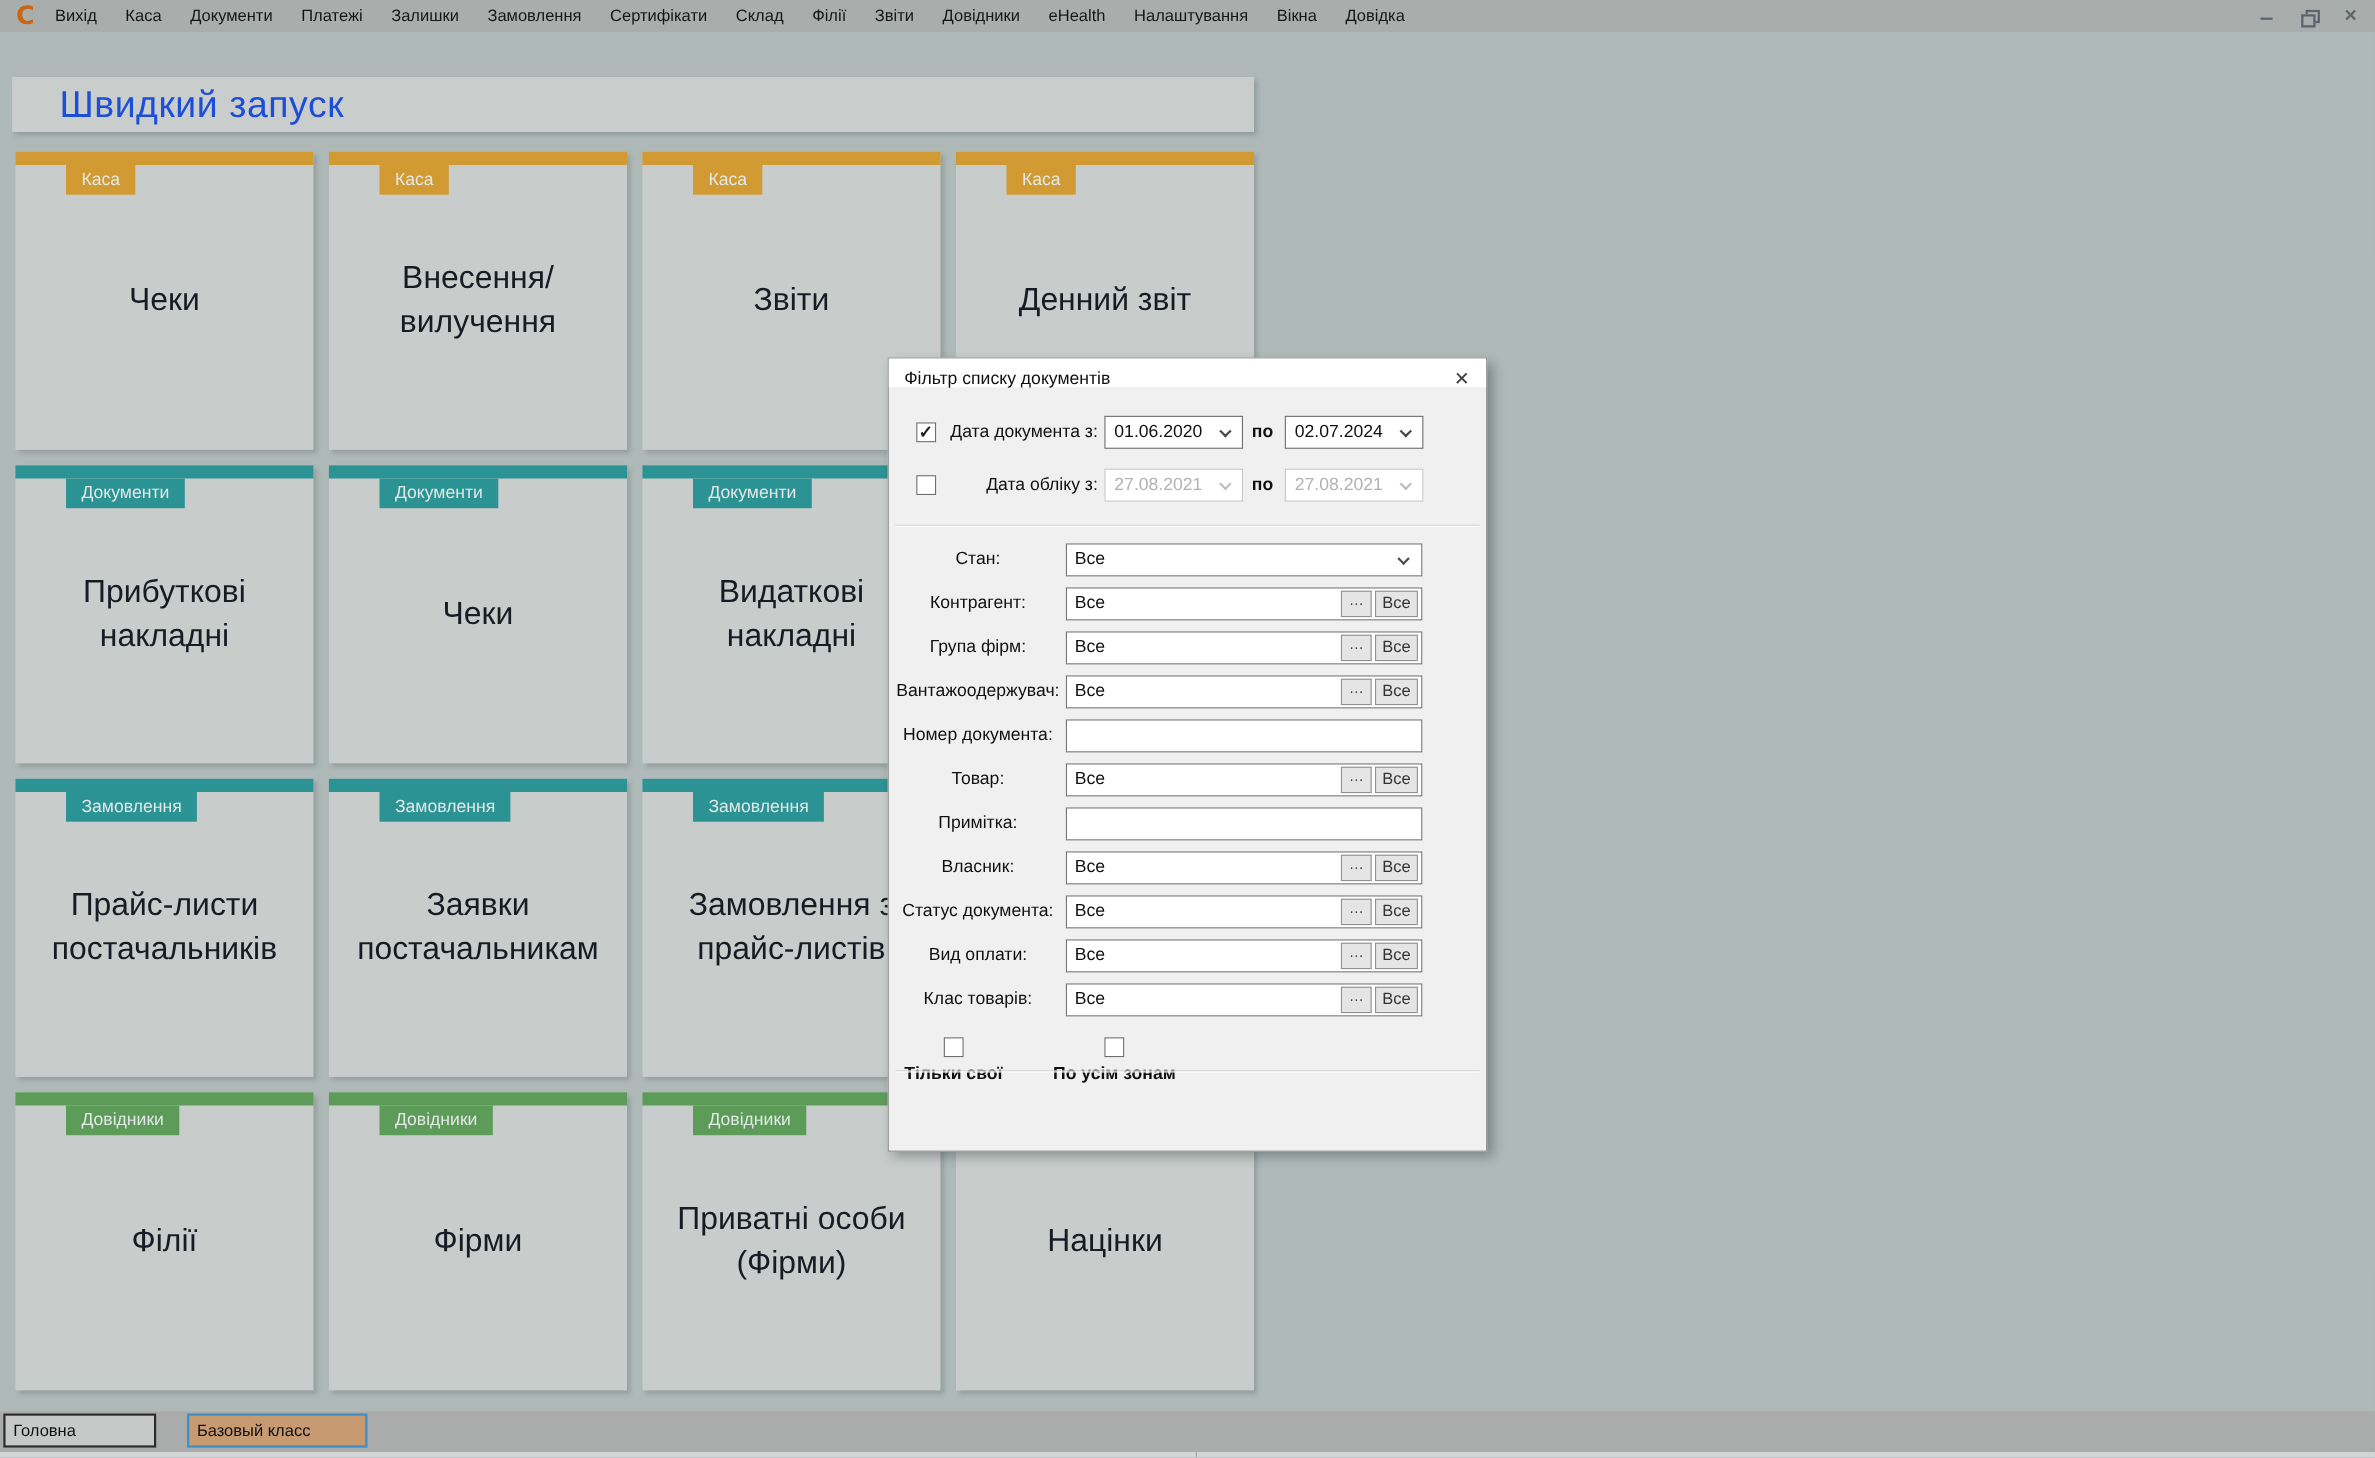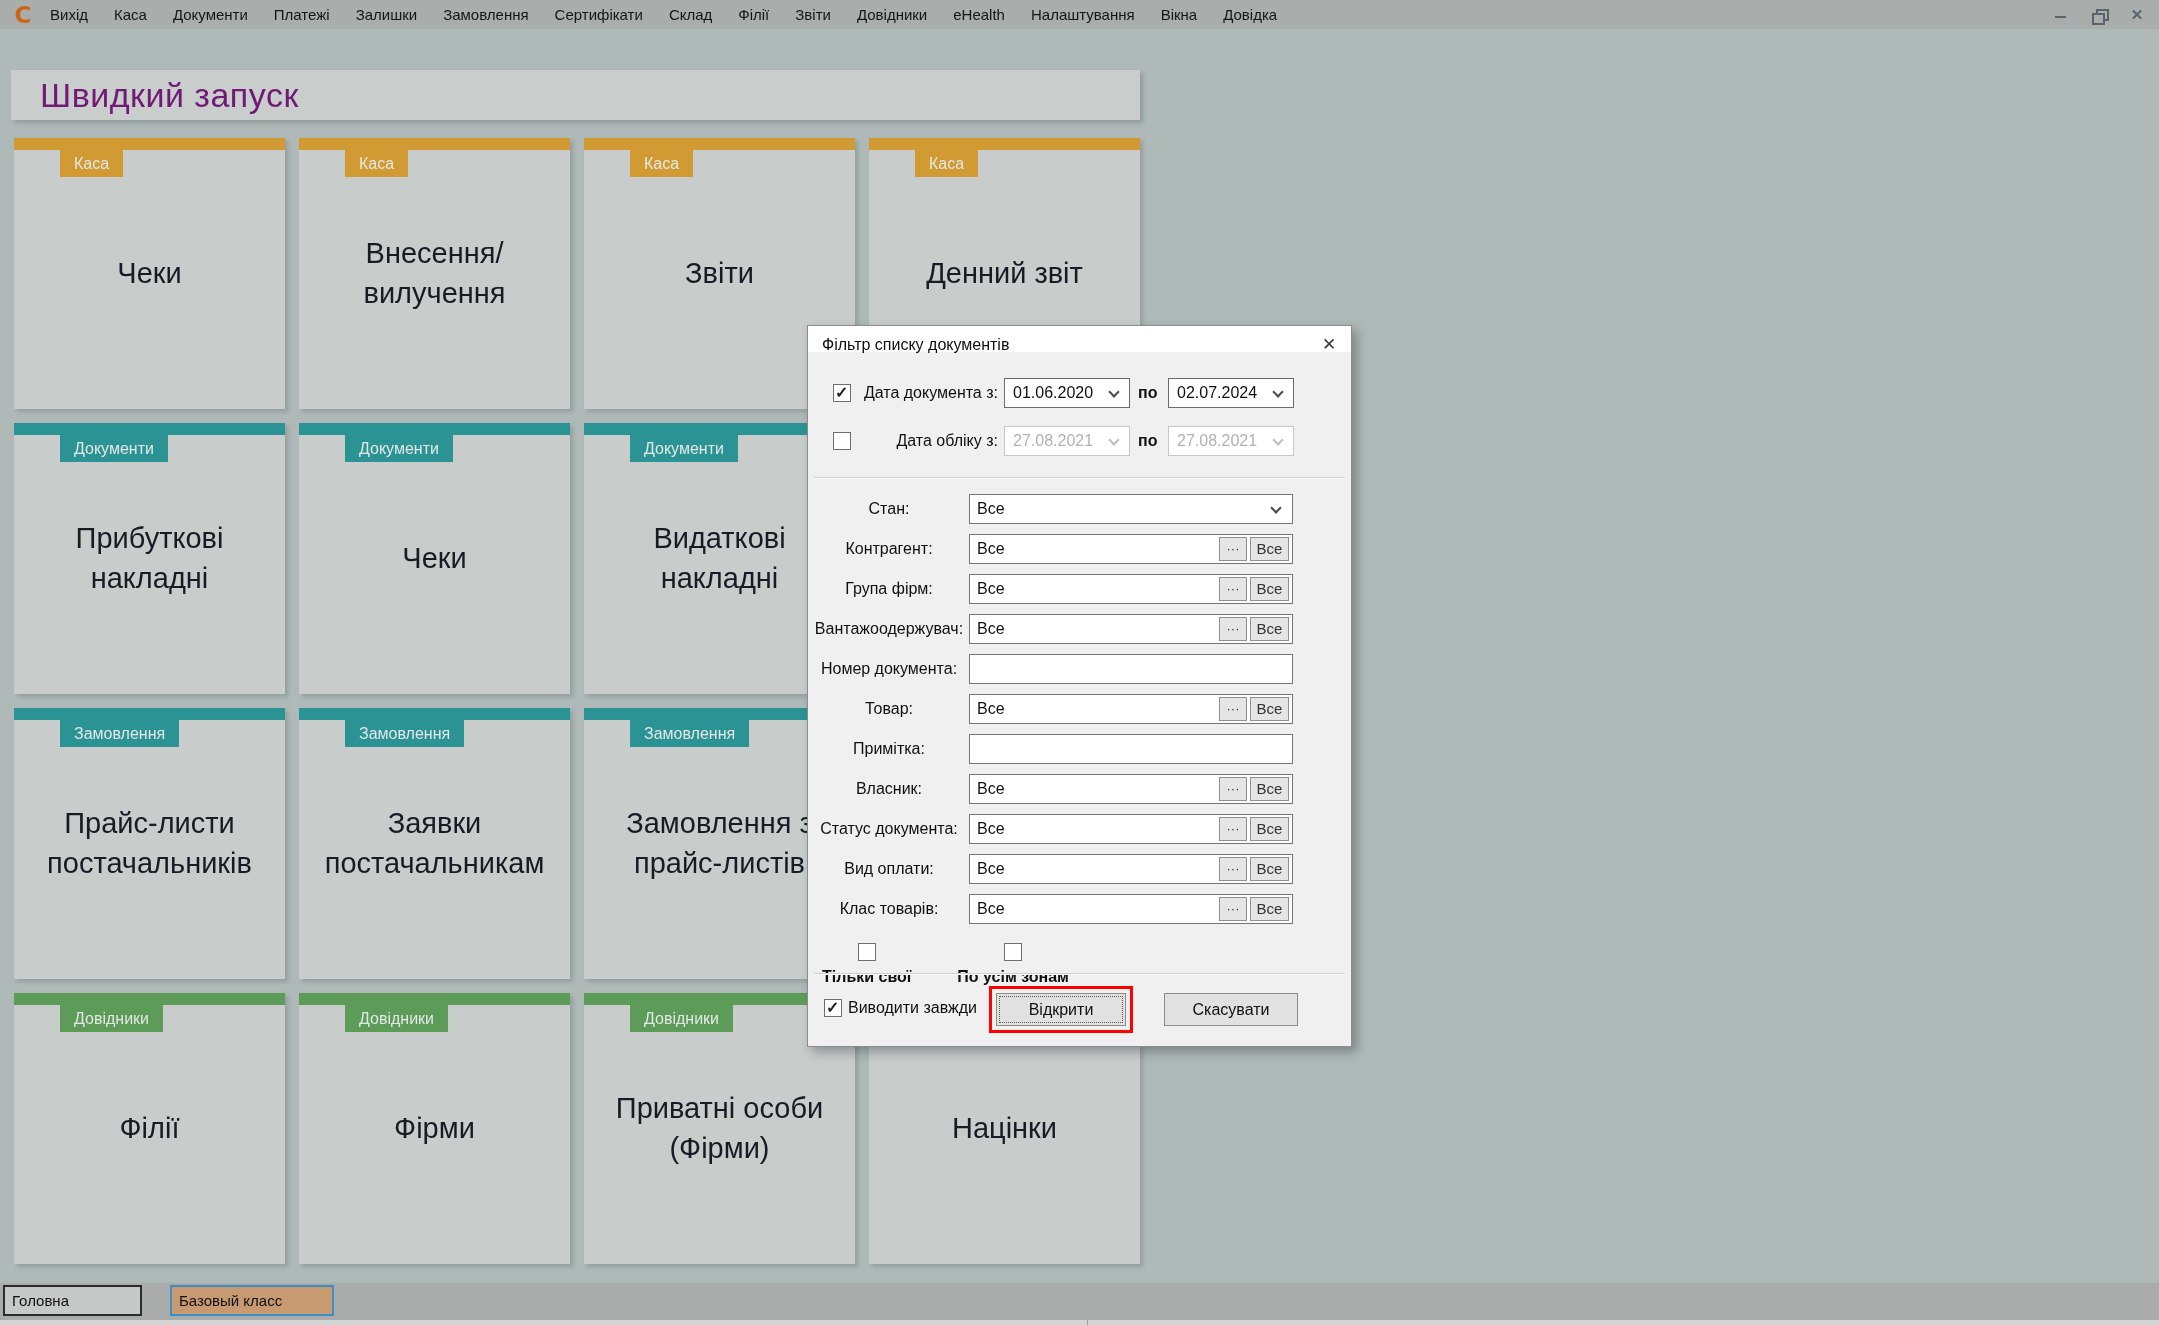--- a/index.html
+++ b/index.html
@@ -32,21 +32,21 @@
   .win-restore::before{ content:""; position:absolute; left:5px; top:2px; width:9px; height:8px; border:2px solid #5A646A; }
   .win-restore::after{ content:""; position:absolute; left:1px; top:6px; width:9px; height:8px; border:2px solid #5A646A; background:#A9ADAC; }
   .win-close{ font-size:15px; font-weight:bold; line-height:16px; text-align:center; }
 
   
   .ql-header{
     position:absolute; left:11px; top:70px; width:1129px; height:50px;
     background:#C9CDCC; box-shadow:3px 3px 4px rgba(60,70,70,.25);
   }
   .ql-title{
-    font-size:34px; color:#701a75; padding-left:29px; line-height:50px;
+    font-size:34px; color:#1d4ed8; padding-left:43px; line-height:50px;
     letter-spacing:.5px;
   }
   .tile{
     position:absolute; width:271px; height:271px; background:#C8CCCB;
     box-shadow:3px 3px 4px rgba(60,70,70,.22);
   }
   .tile-strip{ position:absolute; left:0; top:0; right:0; height:12px; }
   .tile-tag{
     position:absolute; left:46px; top:12px; height:27px; line-height:27px;
     padding:0 14px; font-size:16px; color:#E2E8E6; white-space:nowrap;
@@ -349,29 +349,20 @@
       <span>Тільки свої</span>
     </div>
     <div class="opt">
       <span class="cb"></span>
       <span>По усім зонам</span>
     </div>
   </div>
 
   <div class="sep" style="top:647px"></div>
 
-  <div class="dlg-footer">
-    <div class="footer-cb">
-      <span class="cb checked"></span>
-      <span>Виводити завжди</span>
-    </div>
-    <div class="btn btn-open">Відкрити</div>
-    <div class="red-hl"></div>
-    <div class="btn btn-cancel">Скасувати</div>
-  </div>
 </div>
 
 <div class="statusbar">
   <div class="sb-tab home">Головна</div>
   <div class="sb-tab base">Базовый класс</div>
 </div>
 <div class="bottom-strip">
     <span class="notch"></span>
   </div>
 

